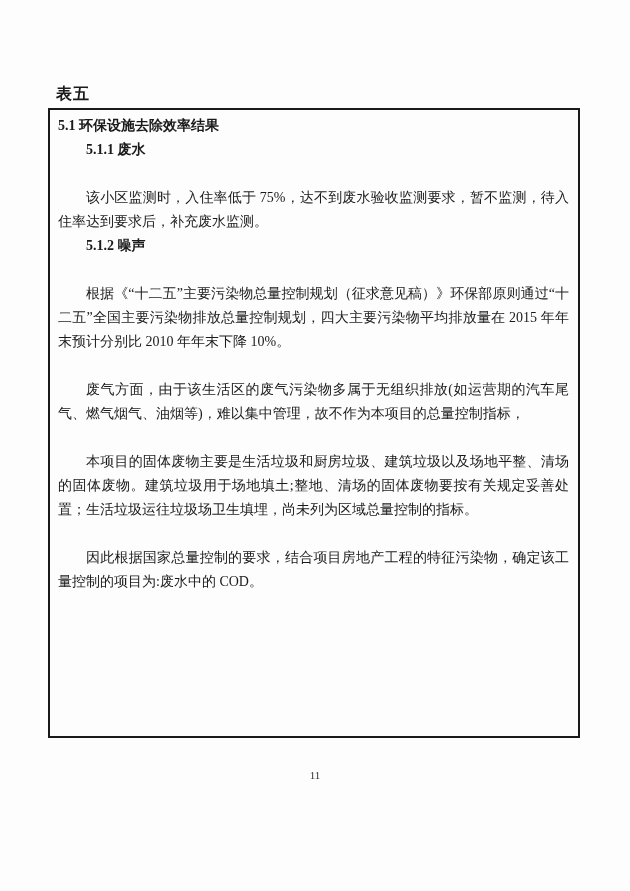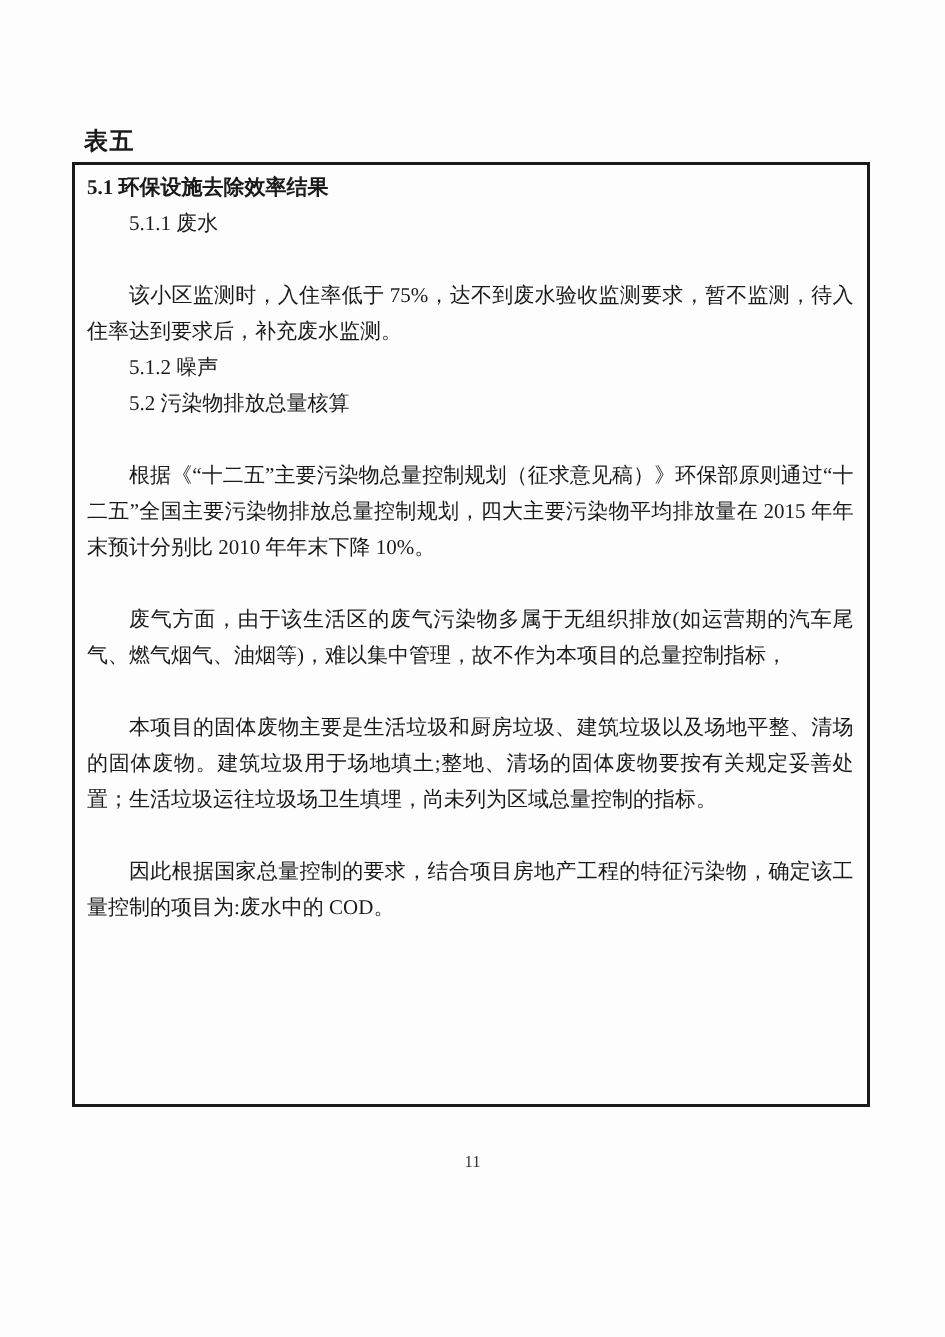--- a/index.html
+++ b/index.html
@@ -39,21 +39,21 @@
     font-size: 14px;
     line-height: 24px;
     text-align: justify;
     text-justify: inter-ideograph;
   }
   .block.heading-1 {
     font-weight: bold;
     text-indent: 0;
   }
   .block.heading-2 {
-    font-weight: normal;
+    font-weight: bold;
     text-indent: 2em;
   }
   .block.paragraph {
     font-weight: normal;
     text-indent: 2em;
     margin-top: 24px;
   }
   .page-number {
     position: absolute;
     left: 0;
@@ -67,20 +67,19 @@
 </head>
 <body>
 
 <div class="table-label">表五</div>
 
 <div class="content-box">
   <p class="block heading-1">5.1 环保设施去除效率结果</p>
   <p class="block heading-2">5.1.1 废水</p>
   <p class="block paragraph">该小区监测时，入住率低于 75%，达不到废水验收监测要求，暂不监测，待入住率达到要求后，补充废水监测。</p>
   <p class="block heading-2">5.1.2 噪声</p>
-  <p class="block heading-2">5.2 污染物排放总量核算</p>
   <p class="block paragraph">根据《“十二五”主要污染物总量控制规划（征求意见稿）》环保部原则通过“十二五”全国主要污染物排放总量控制规划，四大主要污染物平均排放量在 2015 年年末预计分别比 2010 年年末下降 10%。</p>
   <p class="block paragraph">废气方面，由于该生活区的废气污染物多属于无组织排放(如运营期的汽车尾气、燃气烟气、油烟等)，难以集中管理，故不作为本项目的总量控制指标，</p>
   <p class="block paragraph">本项目的固体废物主要是生活垃圾和厨房垃圾、建筑垃圾以及场地平整、清场的固体废物。建筑垃圾用于场地填土;整地、清场的固体废物要按有关规定妥善处置；生活垃圾运往垃圾场卫生填埋，尚未列为区域总量控制的指标。</p>
   <p class="block paragraph">因此根据国家总量控制的要求，结合项目房地产工程的特征污染物，确定该工量控制的项目为:废水中的 COD。</p>
 </div>
 
 <div class="page-number">11</div>
 
 </body></html>

